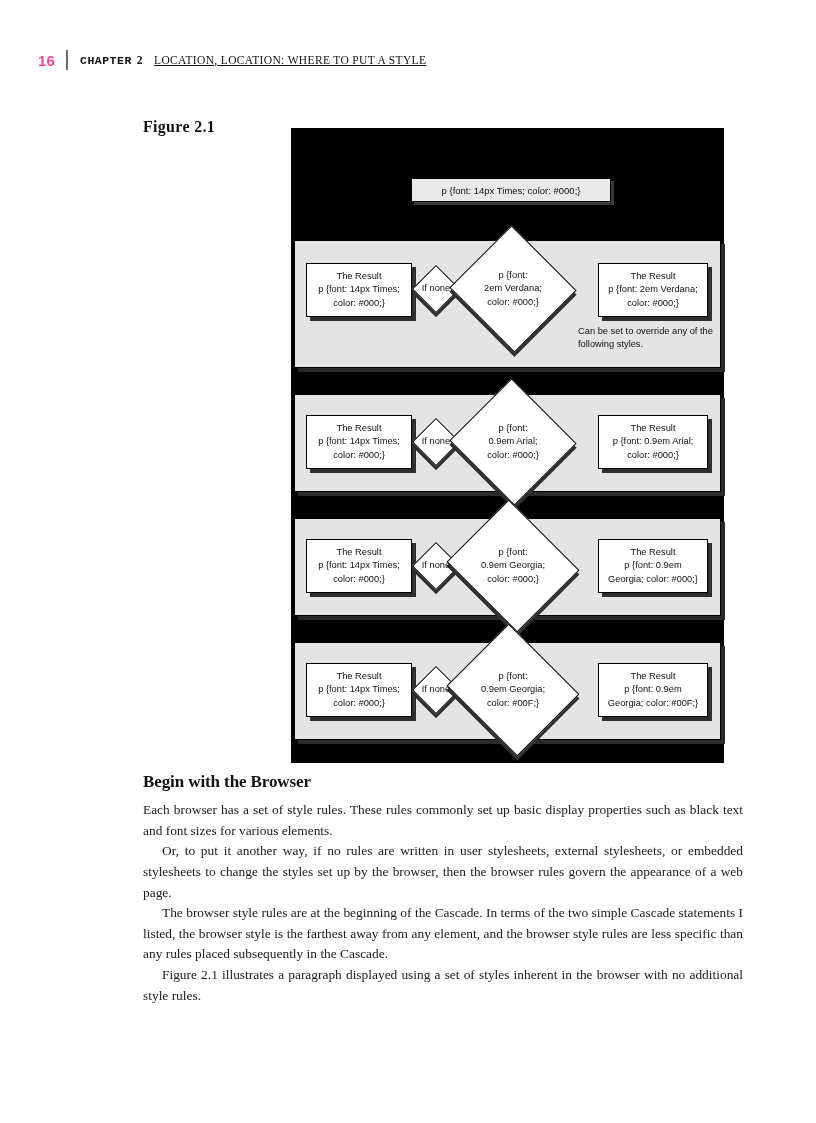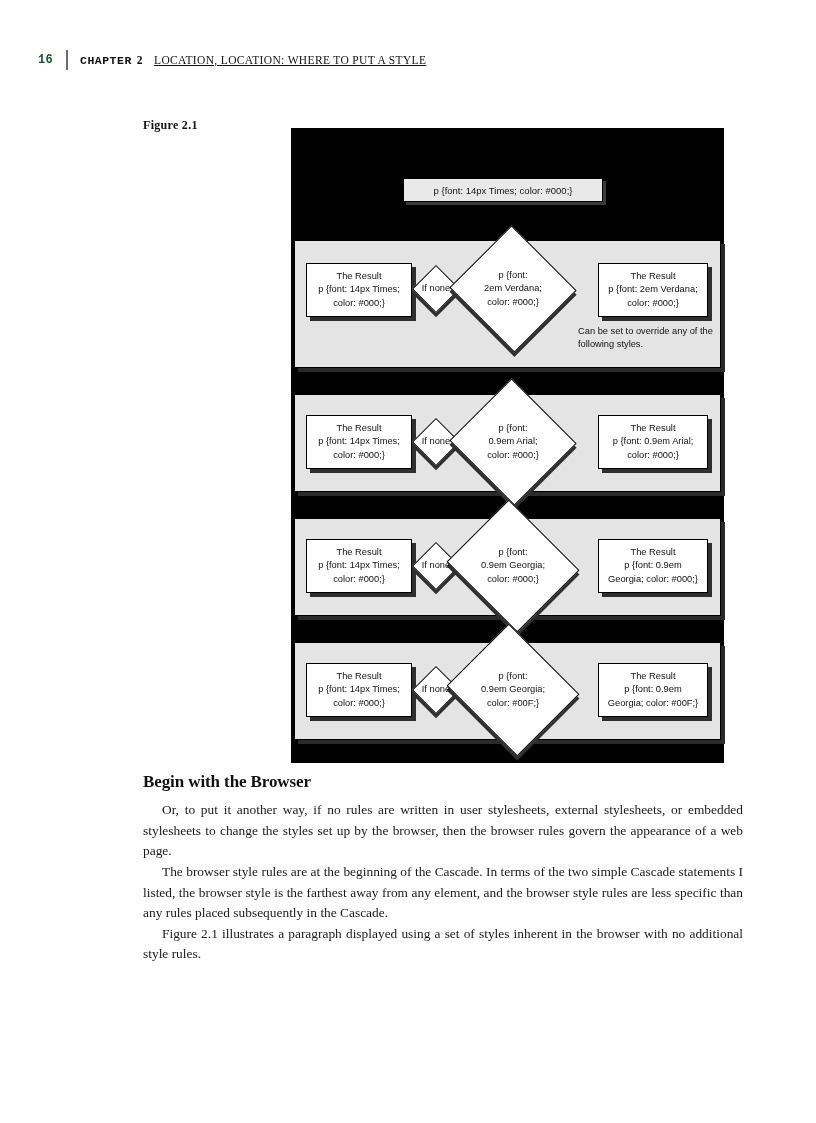--- a/index.html
+++ b/index.html
@@ -19,25 +19,25 @@
   
   .runhead {
     position: absolute;
     left: 38px;
     top: 50px;
     display: flex;
     align-items: center;
     height: 20px;
   }
   .runhead .folio {
-    font-family: Liberation Mono, monospace;
-    font-weight: bold;
-    font-size: 12px;
+    font-family: Liberation Sans, sans-serif;
+    font-weight: bold;
+    font-size: 15px;
     letter-spacing: 0.2px;
-    color: #14532d;
+    color: #ec4899;
     width: 28px;
   }
   .runhead .rule {
     width: 2px;
     align-self: stretch;
     background: #6d6d6d;
     margin-right: 12px;
   }
   .runhead .chap {
     font-family: Liberation Mono, monospace;
@@ -66,21 +66,21 @@
   
   .figcaption {
     position: absolute;
     left: 143px;
     top: 118px;
     width: 120px;
   }
   .figcaption .figlabel {
     font-family: "Liberation Serif", serif;
     font-weight: bold;
-    font-size: 12px;
+    font-size: 16px;
     letter-spacing: 0.3px;
     margin-bottom: 5px;
     color: #111;
   }
   .figcaption .figtext {
     font-family: "Liberation Serif", serif;
     font-size: 11.5px;
     line-height: 1.42;
     color: #1a1a1a;
   }
@@ -107,21 +107,21 @@
     left: 3px;
     width: 427px;
     background: #e4e4e4;
     border: 1px solid #000;
     box-sizing: border-box;
     box-shadow: 4px 4px 0 0 #2a2a2a;
   }
 
   .topbox {
     position: absolute;
-    left: 112px;
+    left: 120px;
     top: 50px;
     width: 200px;
     height: 24px;
     background: #e9e9e9;
     border: 1px solid #000;
     box-sizing: border-box;
     box-shadow: 3px 3px 0 0 #3a3a3a;
     display: flex;
     align-items: center;
     justify-content: center;
@@ -362,16 +362,17 @@
         <div class="ln">p {font: 0.9em</div>
         <div class="ln">Georgia; color: #00F;}</div>
       </div>
     </div>
 
   </div>
 </div>
 
 <div class="body-col">
   <h2>Begin with the Browser</h2>
+  <p>Each browser has a set of style rules. These rules commonly set up basic display properties such as black text and font sizes for various elements.</p>
   <p class="indent">Or, to put it another way, if no rules are written in user stylesheets, external stylesheets, or embedded stylesheets to change the styles set up by the browser, then the browser rules govern the appearance of a web page.</p>
   <p class="indent">The browser style rules are at the beginning of the Cascade. In terms of the two simple Cascade statements I listed, the browser style is the farthest away from any element, and the browser style rules are less specific than any rules placed subsequently in the Cascade.</p>
   <p class="indent">Figure 2.1 illustrates a paragraph displayed using a set of styles inherent in the browser with no additional style rules.</p>
 </div>
 
 </body></html>

